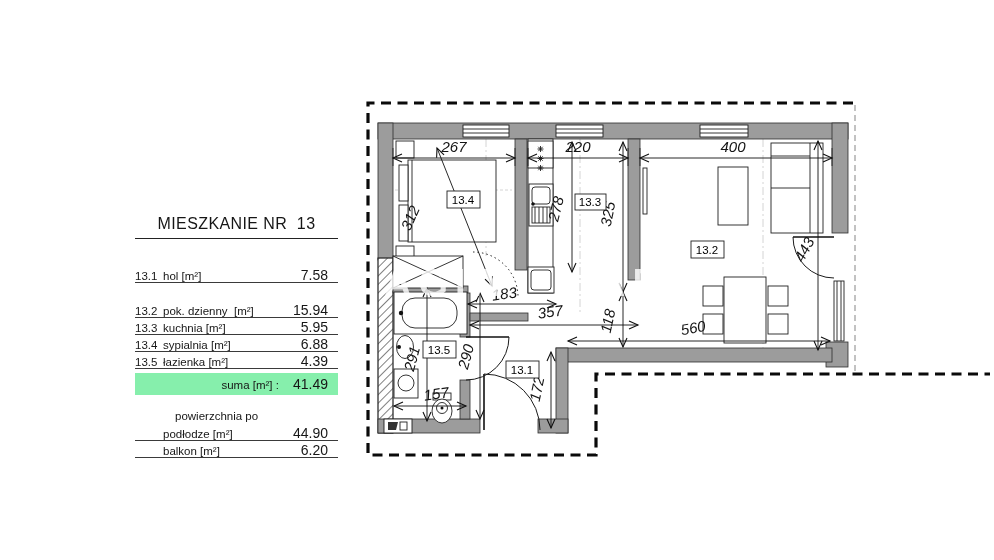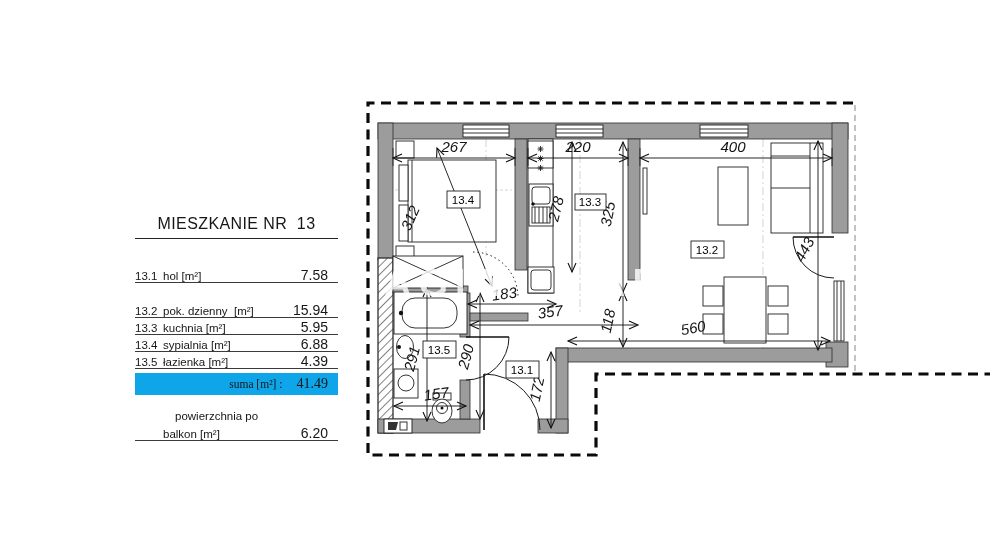--- a/index.html
+++ b/index.html
@@ -54,26 +54,30 @@
     <span class="no">13.4</span>
     <span class="nm">sypialnia [m²]</span>
     <span class="vl">6.88</span>
   </div>
   <div class="row">
     <span class="no">13.5</span>
     <span class="nm">łazienka [m²]</span>
     <span class="vl">4.39</span>
   </div>
 
-  <div class="suma" style="background:#0ea5e9;font-family:Liberation Serif, serif;">
+  <div class="suma" style="background:#86efac;">
     <span class="slb">suma [m²] :</span>
     <span class="vl">41.49</span>
   </div>
 
   <div class="pname">powierzchnia po</div>
+  <div class="row">
+    <span class="nm ind">podłodze [m²]</span>
+    <span class="vl">44.90</span>
+  </div>
   <div class="row">
     <span class="nm ind">balkon [m²]</span>
     <span class="vl">6.20</span>
   </div>
 </div>
 
 <svg class="plansvg" width="994" height="560" viewBox="0 0 994 560">
   <defs>
     <marker id="ae" orient="auto" markerUnits="userSpaceOnUse" markerWidth="12" markerHeight="10" refX="10" refY="5">
       <path d="M1,1 L10,5 L1,9" fill="none" stroke="#111" stroke-width="1.1"></path>

